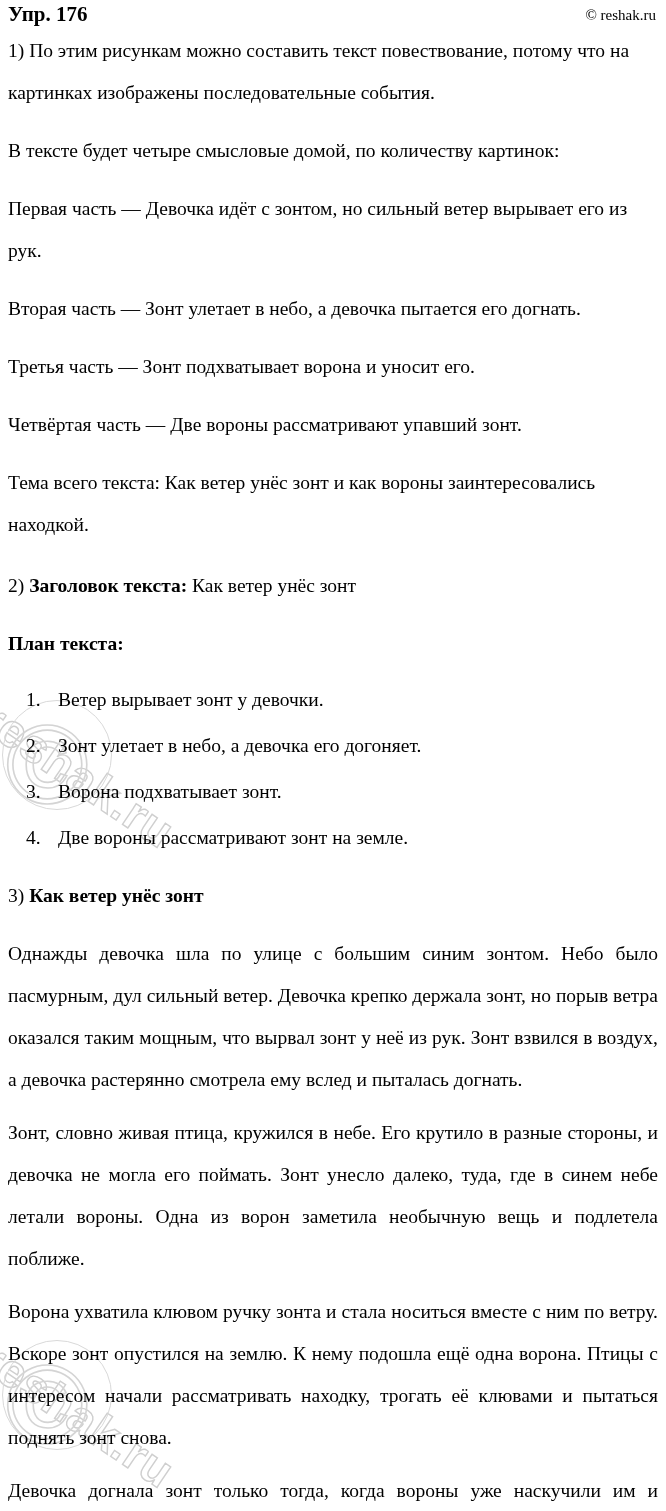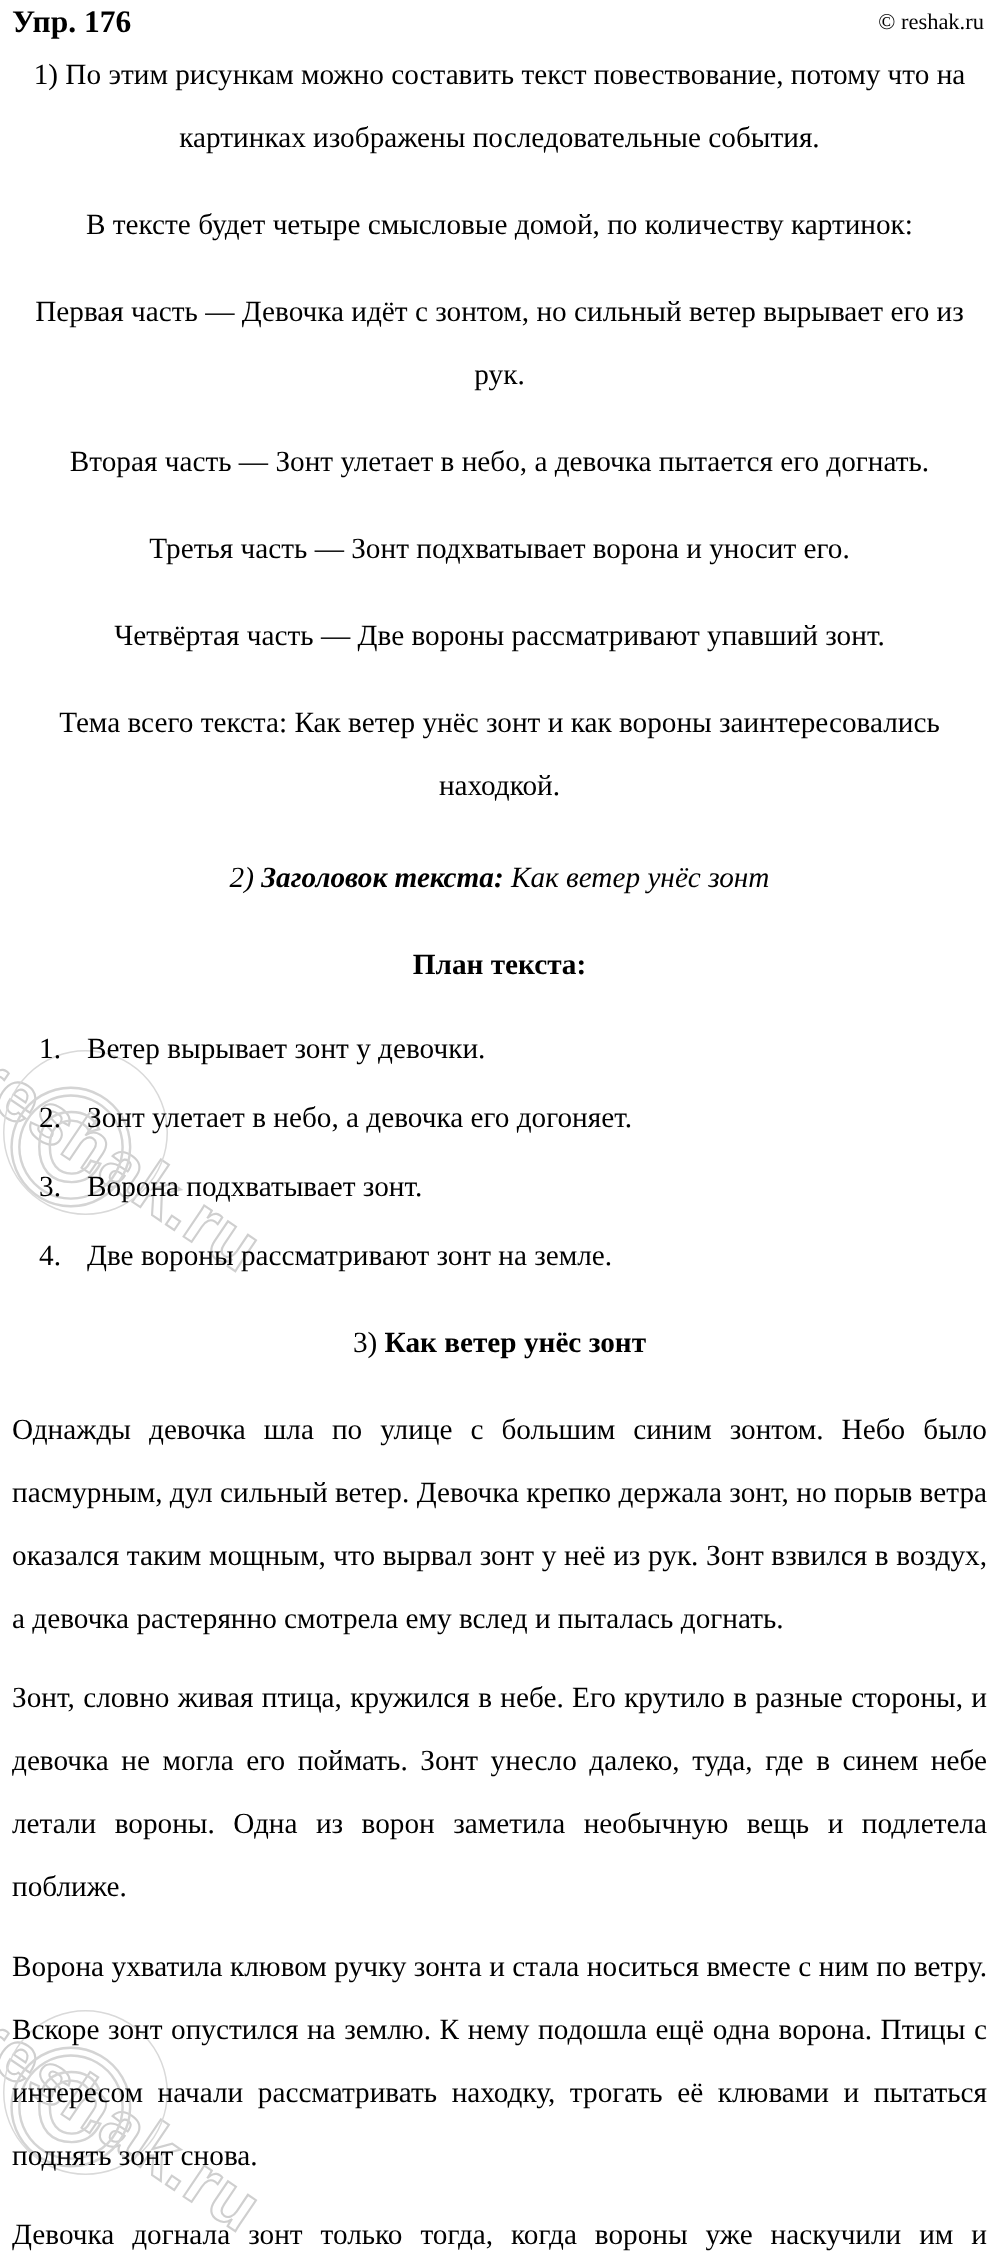--- a/index.html
+++ b/index.html
@@ -85,29 +85,29 @@
     font-size: 15px;
     line-height: 26px;
     white-space: nowrap;
   }
 
   p.para {
     margin: 0;
     padding: 0 2px 0 4px;
     font-size: 19.5px;
     line-height: 42px;
-    text-align: center;
+    text-align: left;
   }
   p.justify {
     text-align: justify;
     text-justify: inter-word;
   }
   p.gap { margin-top: 16px; }
   p.gap-sm { margin-top: 11px; }
-  p.gap-lg { margin-top: 19px; font-style: italic; }
+  p.gap-lg { margin-top: 19px; }
 
   b.strong { font-weight: bold; }
 
   ol.plan {
     margin: 14px 0 0 0;
     padding: 0 0 0 54px;
     list-style: none;
     counter-reset: planitem;
   }
   ol.plan li {

